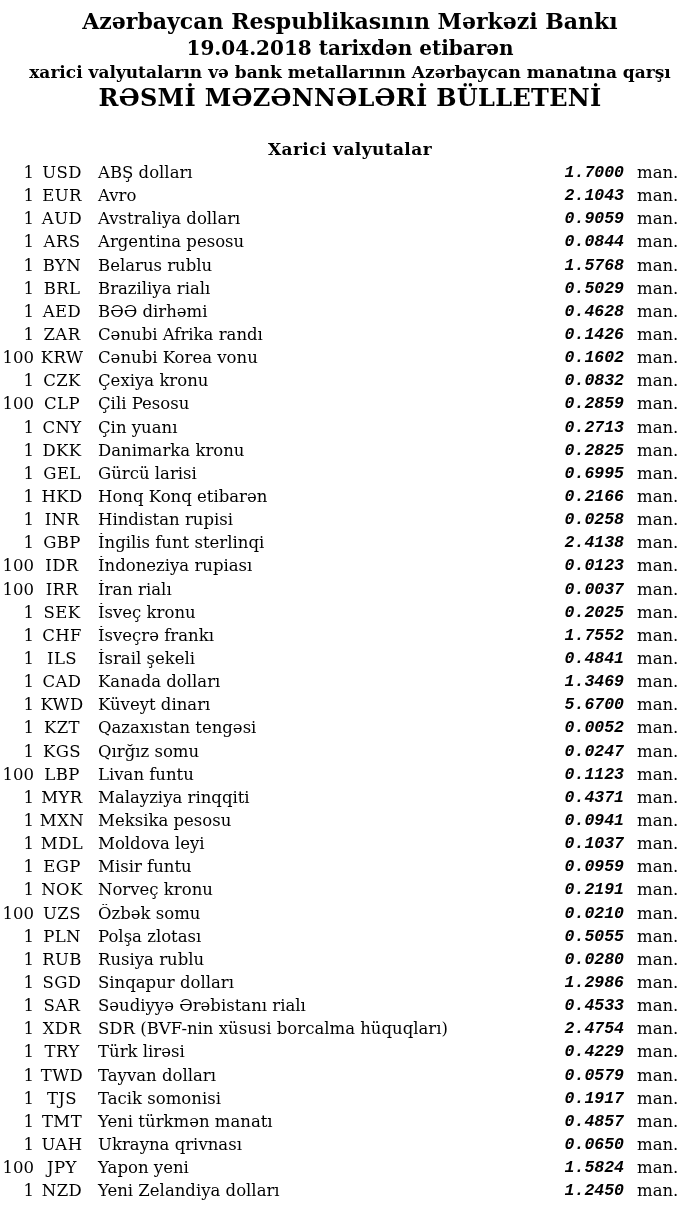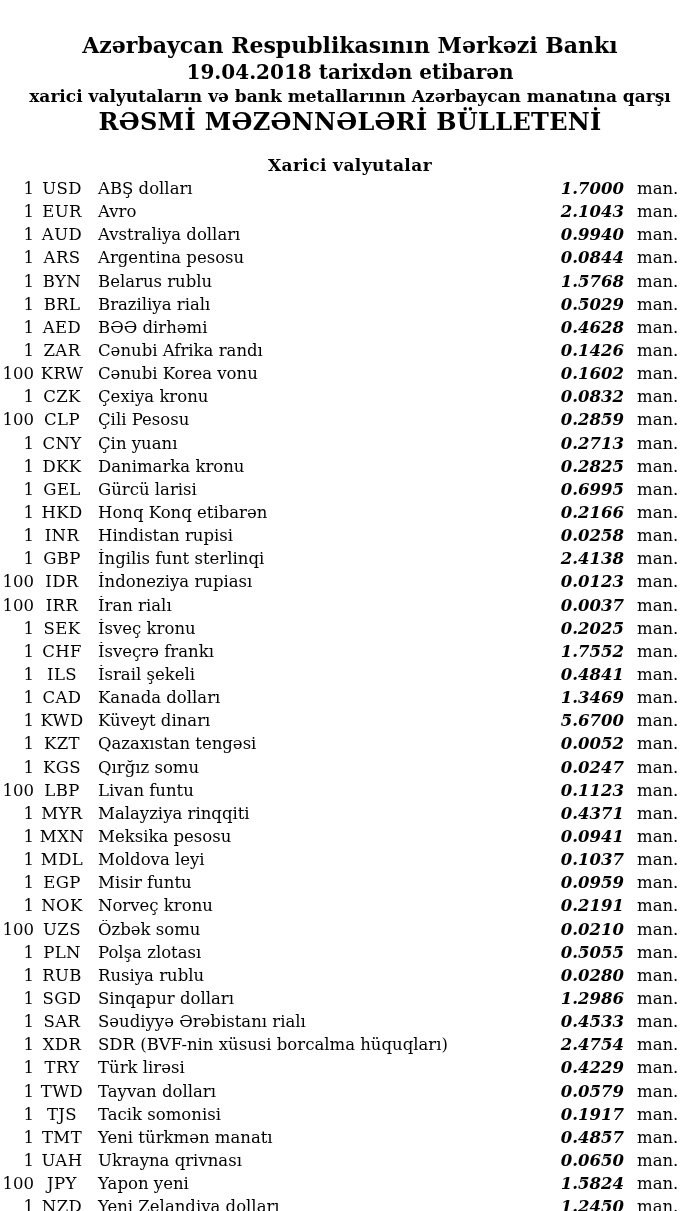--- a/index.html
+++ b/index.html
@@ -12,21 +12,20 @@
     color: #000000;
     font-family: "DejaVu Serif", "Liberation Serif", serif;
     overflow: hidden;
     box-sizing: border-box;
   }
   header { text-align: center; padding-top: 6px; }
   .bank-title {
     font-size: 22px;
     font-weight: bold;
     line-height: 30px;
-    margin-top: 24px;
   }
   .date-line {
     font-size: 20px;
     font-weight: bold;
     line-height: 24px;
   }
   .subject-line {
     font-size: 17px;
     font-weight: bold;
     line-height: 24px;
@@ -35,36 +34,36 @@
     font-size: 24px;
     font-weight: bold;
     line-height: 27px;
     letter-spacing: 0.3px;
   }
   .section-title {
     text-align: center;
     font-size: 17px;
     font-weight: bold;
     line-height: 24px;
-    margin-top: 18px;
+    margin-top: 26px;
     letter-spacing: 0.4px;
   }
   .rates-table { width: 100%; }
   .row {
     display: flex;
     align-items: center;
     height: 23.15px;
     font-size: 16.5px;
     padding-right: 22px;
     box-sizing: border-box;
   }
   .qty   { width: 34px; text-align: right; flex: none; }
   .code  { width: 56px; text-align: center; flex: none; letter-spacing: 0.4px; }
   .name  { flex: 1 1 auto; padding-left: 8px; white-space: nowrap; overflow: hidden; }
-  .rate  { width: 90px; text-align: right; font-weight: bold; font-style: italic; flex: none; }
+  .rate  { width: 90px; text-align: right; font-weight: bold; font-style: italic; flex: none; font-family: Liberation Mono, monospace; }
   .unit  { width: 41px; padding-left: 13px; flex: none; }
 </style>
 </head>
 <body>
 
 <div class="page">
   <header>
     <div class="bank-title">Azərbaycan Respublikasının Mərkəzi Bankı</div>
     <div class="date-line">19.04.2018 tarixdən etibarən</div>
     <div class="subject-line">xarici valyutaların və bank metallarının Azərbaycan manatına qarşı</div>
@@ -87,21 +86,21 @@
     <span class="code">EUR</span>
     <span class="name">Avro</span>
     <span class="rate">2.1043</span>
     <span class="unit">man.</span>
   </div>
 
   <div class="row">
     <span class="qty">1</span>
     <span class="code">AUD</span>
     <span class="name">Avstraliya dolları</span>
-    <span class="rate">0.9940</span>
+    <span class="rate">0.9059</span>
     <span class="unit">man.</span>
   </div>
 
   <div class="row">
     <span class="qty">1</span>
     <span class="code">ARS</span>
     <span class="name">Argentina pesosu</span>
     <span class="rate">0.0844</span>
     <span class="unit">man.</span>
   </div>

